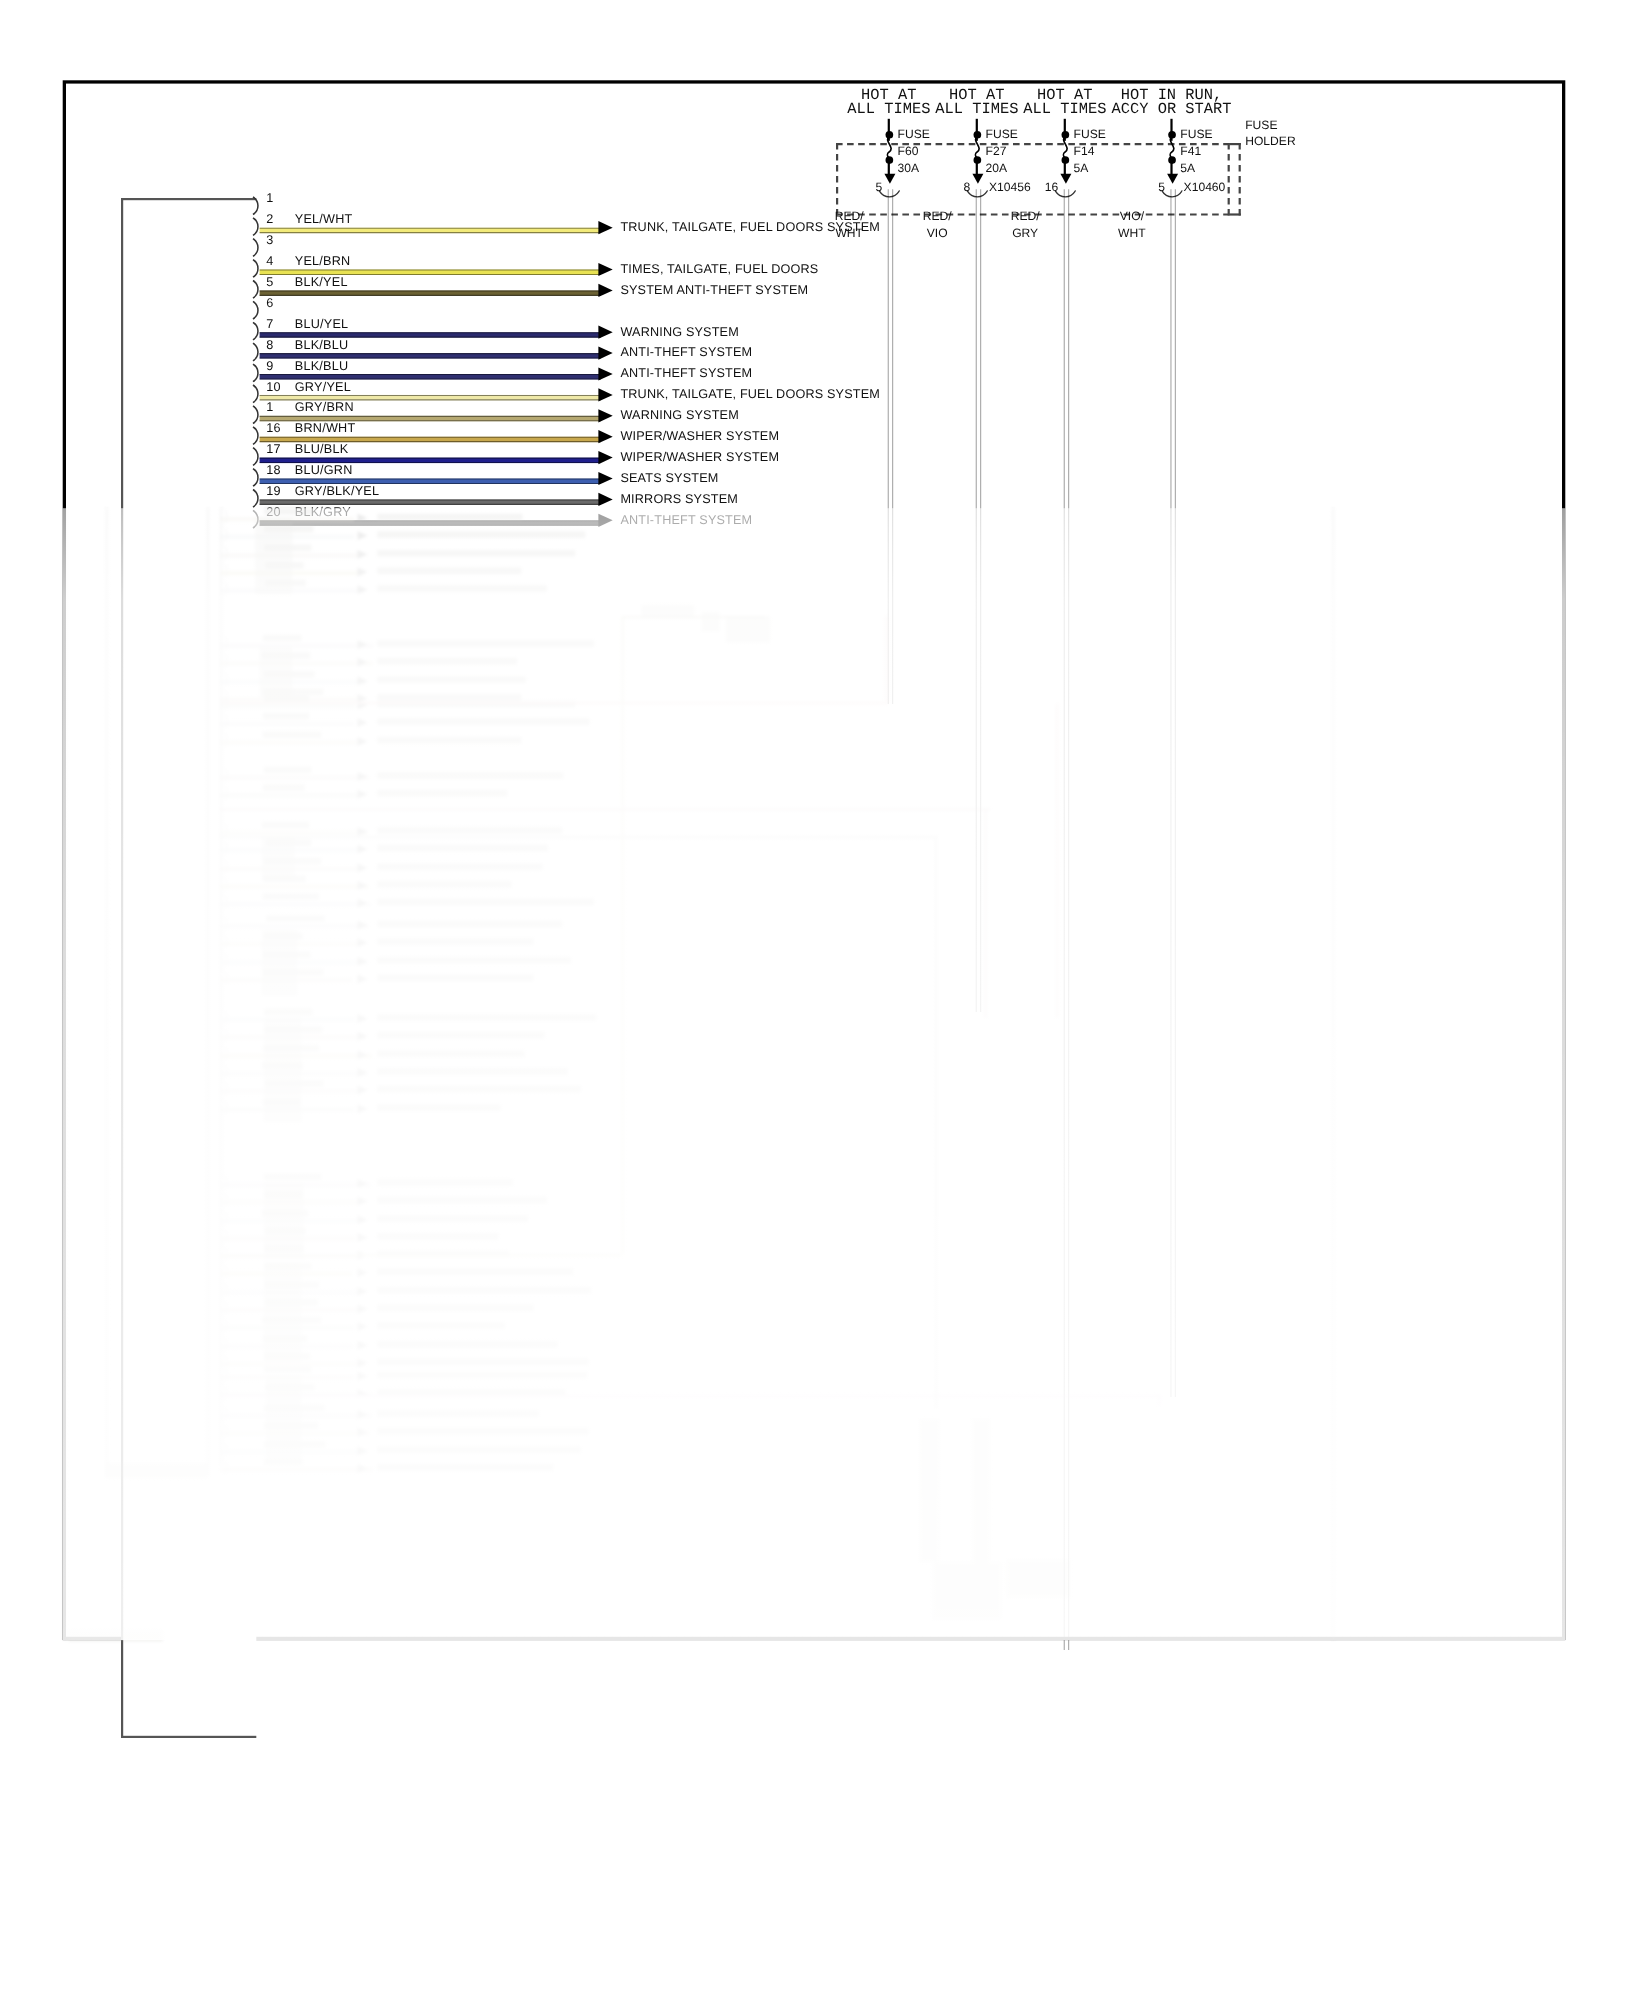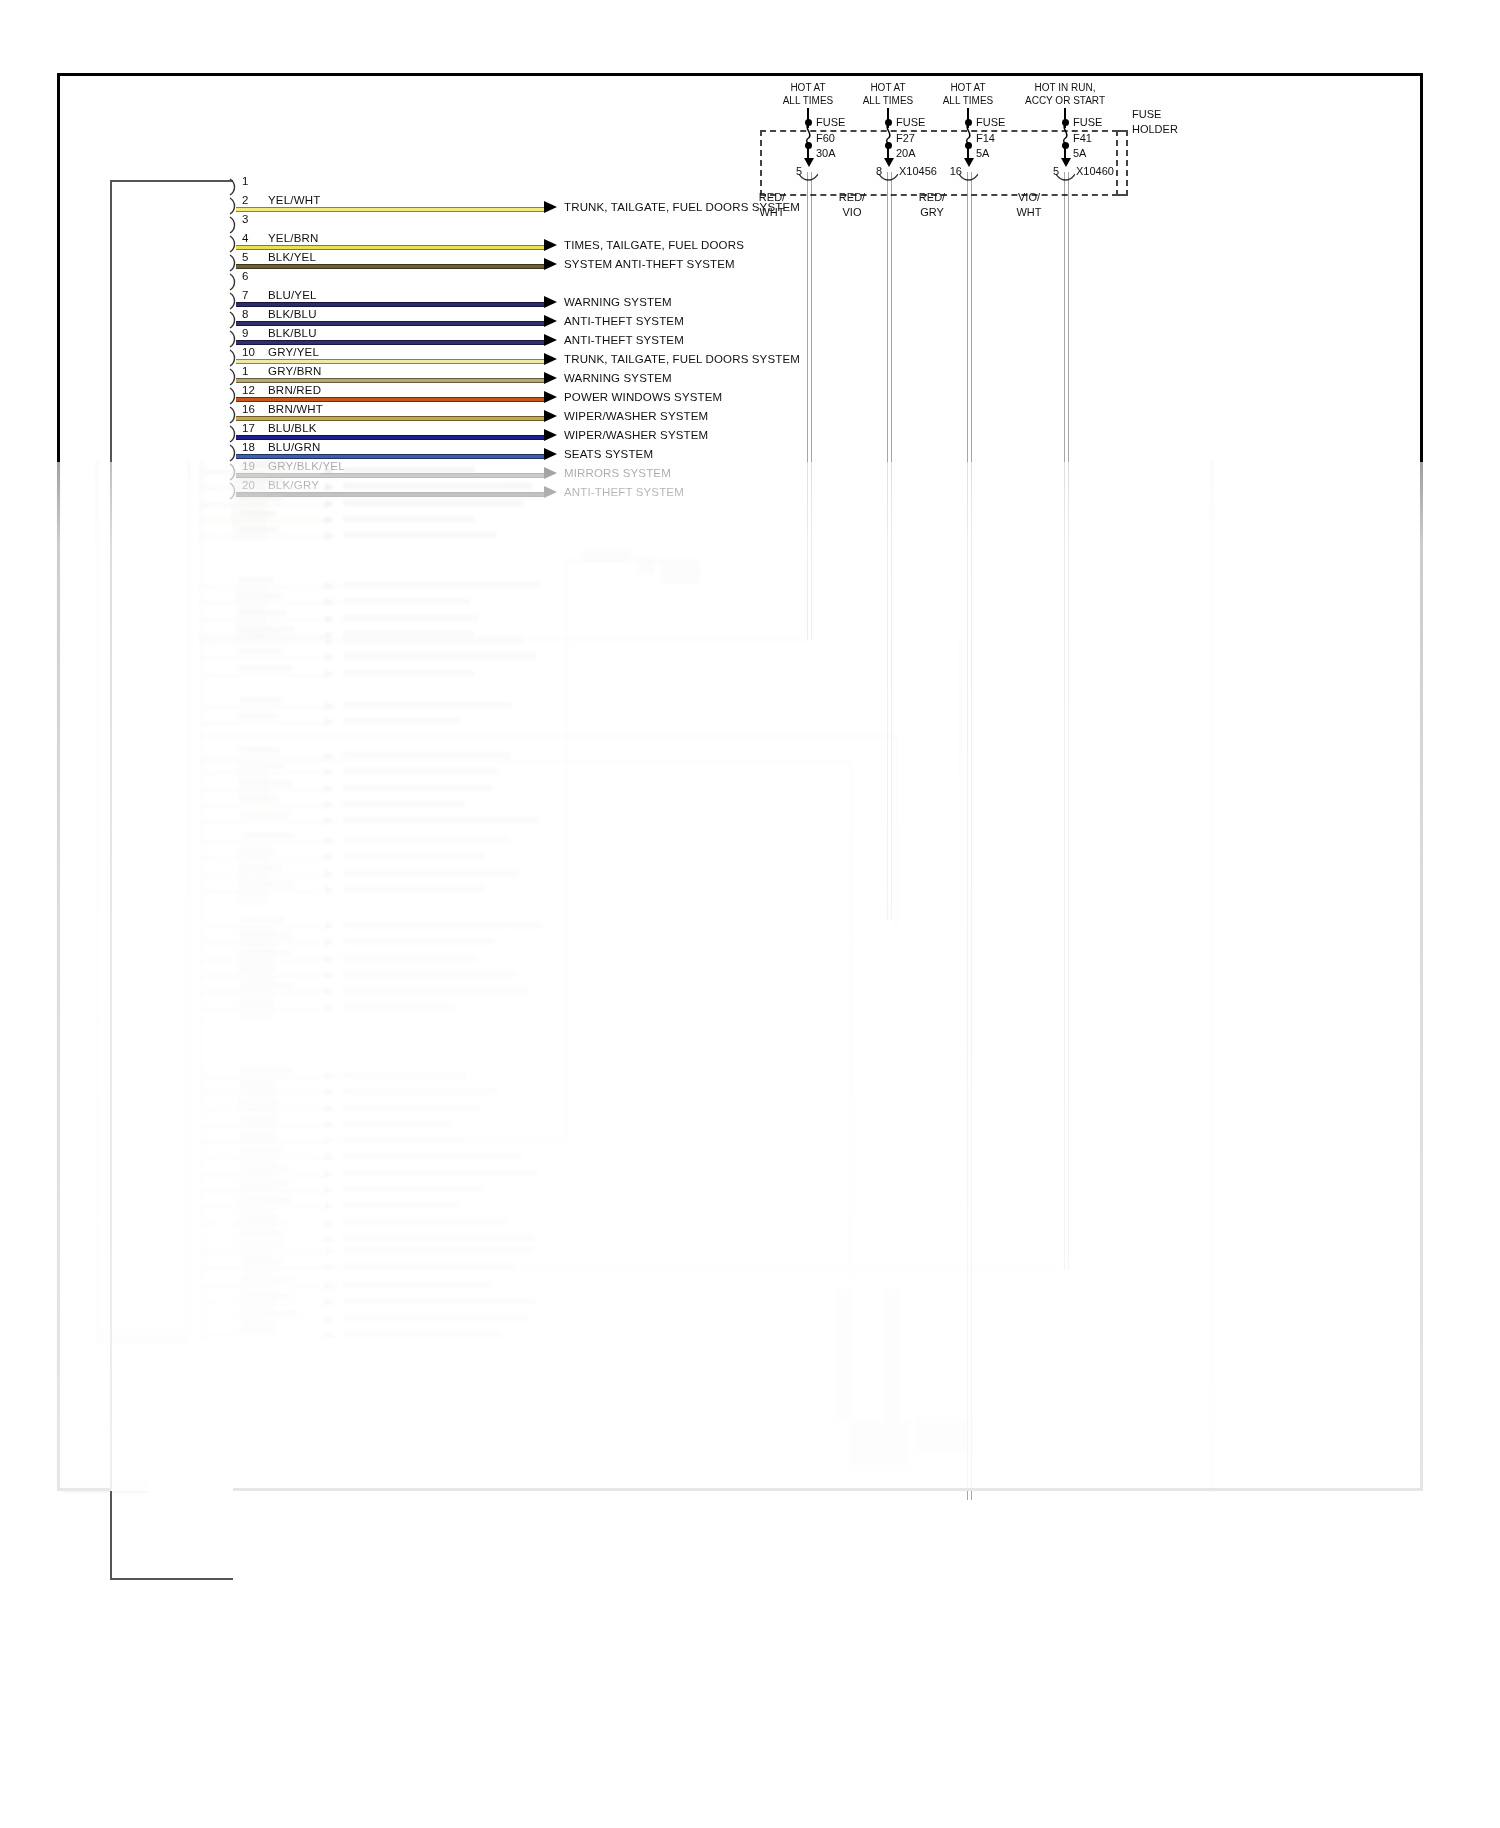--- a/index.html
+++ b/index.html
@@ -18,21 +18,21 @@
   .pinlist{position:absolute;left:228px;top:176px;width:900px;}
   .pinrow{position:relative;height:19.0px;}
   .pin-conn{position:absolute;left:0px;top:2px;width:12px;height:17px;color:#222;font-size:15px;line-height:15px;}
   .pin-conn svg{display:block;}
   .pin-num{position:absolute;left:14px;top:-1px;font-size:11.5px;color:#111;letter-spacing:.2px;}
   .pin-color{position:absolute;left:40px;top:-1px;font-size:11.5px;color:#111;white-space:nowrap;letter-spacing:.2px;}
   .wire{position:absolute;left:8px;top:11.5px;height:3px;width:310px;}
   .arrow{position:absolute;left:316px;top:6px;width:0;height:0;border-left:13px solid #000;border-top:6.5px solid transparent;border-bottom:6.5px solid transparent;}
   .dest{position:absolute;left:336px;top:5.5px;font-size:11.5px;color:#111;white-space:nowrap;letter-spacing:.15px;}
   .fh-bracket{position:absolute;left:1110px;top:104px;width:8px;height:40px;border-left:2px solid #444;border-top:2px solid #444;border-bottom:2px solid #444;}
-  .hot-label{position:absolute;font-size:10px;color:#111;text-align:center;line-height:13px;white-space:nowrap;}
+  .hot-label{position:absolute;font-size:14px;color:#111;text-align:center;line-height:13px;white-space:nowrap;font-family:Liberation Mono, monospace;}
   .fuse-dot{position:absolute;width:6px;height:6px;border-radius:50%;background:#000;}
   .fuse-arrow{position:absolute;width:0;height:0;border-top:8px solid #000;border-left:4.5px solid transparent;border-right:4.5px solid transparent;}
   .pinnum-below{position:absolute;font-size:11px;color:#111;}
   .conn-id{position:absolute;font-size:11px;color:#111;white-space:nowrap;}
   .vwire{position:absolute;width:2.5px;}
   .vwire-lbl{position:absolute;font-size:11px;color:#111;text-align:center;line-height:13px;white-space:nowrap;}
 
   
   .fade-overlay{position:absolute;left:57px;top:462px;width:1366px;height:1029px;background:linear-gradient(to bottom, rgba(255,255,255,0.62) 0%, rgba(255,255,255,0.80) 8%, rgba(255,255,255,0.86) 40%, rgba(255,255,255,0.90) 100%);pointer-events:none;}
   .ghost{position:absolute;filter:blur(1.6px);opacity:.30;}
@@ -164,32 +164,20 @@
         <span class="pin-conn">
           <svg width="12" height="18" viewBox="0 0 12 18">
             <path d="M2 1 C 8 5, 8 13, 2 17" stroke="#333" stroke-width="1.4" fill="none"></path>
           </svg>
         </span>
         <span class="pin-num">1</span>
         <span class="pin-color">GRY/BRN</span>
         <span class="wire" style="background: rgb(181, 168, 113); border-top: 1px solid rgba(0, 0, 0, 0.45); border-bottom: 1px solid rgba(0, 0, 0, 0.45);"></span>
         <span class="arrow"></span>
         <span class="dest">WARNING SYSTEM</span>
-      </div>
-      <div class="pinrow">
-        <span class="pin-conn">
-          <svg width="12" height="18" viewBox="0 0 12 18">
-            <path d="M2 1 C 8 5, 8 13, 2 17" stroke="#333" stroke-width="1.4" fill="none"></path>
-          </svg>
-        </span>
-        <span class="pin-num">12</span>
-        <span class="pin-color">BRN/RED</span>
-        <span class="wire" style="background: rgb(196, 86, 30); border-top: 1px solid rgba(0, 0, 0, 0.45); border-bottom: 1px solid rgba(0, 0, 0, 0.45);"></span>
-        <span class="arrow"></span>
-        <span class="dest">POWER WINDOWS SYSTEM</span>
       </div>
       <div class="pinrow">
         <span class="pin-conn">
           <svg width="12" height="18" viewBox="0 0 12 18">
             <path d="M2 1 C 8 5, 8 13, 2 17" stroke="#333" stroke-width="1.4" fill="none"></path>
           </svg>
         </span>
         <span class="pin-num">16</span>
         <span class="pin-color">BRN/WHT</span>
         <span class="wire" style="background: rgb(200, 168, 78); border-top: 1px solid rgba(0, 0, 0, 0.45); border-bottom: 1px solid rgba(0, 0, 0, 0.45);"></span>

